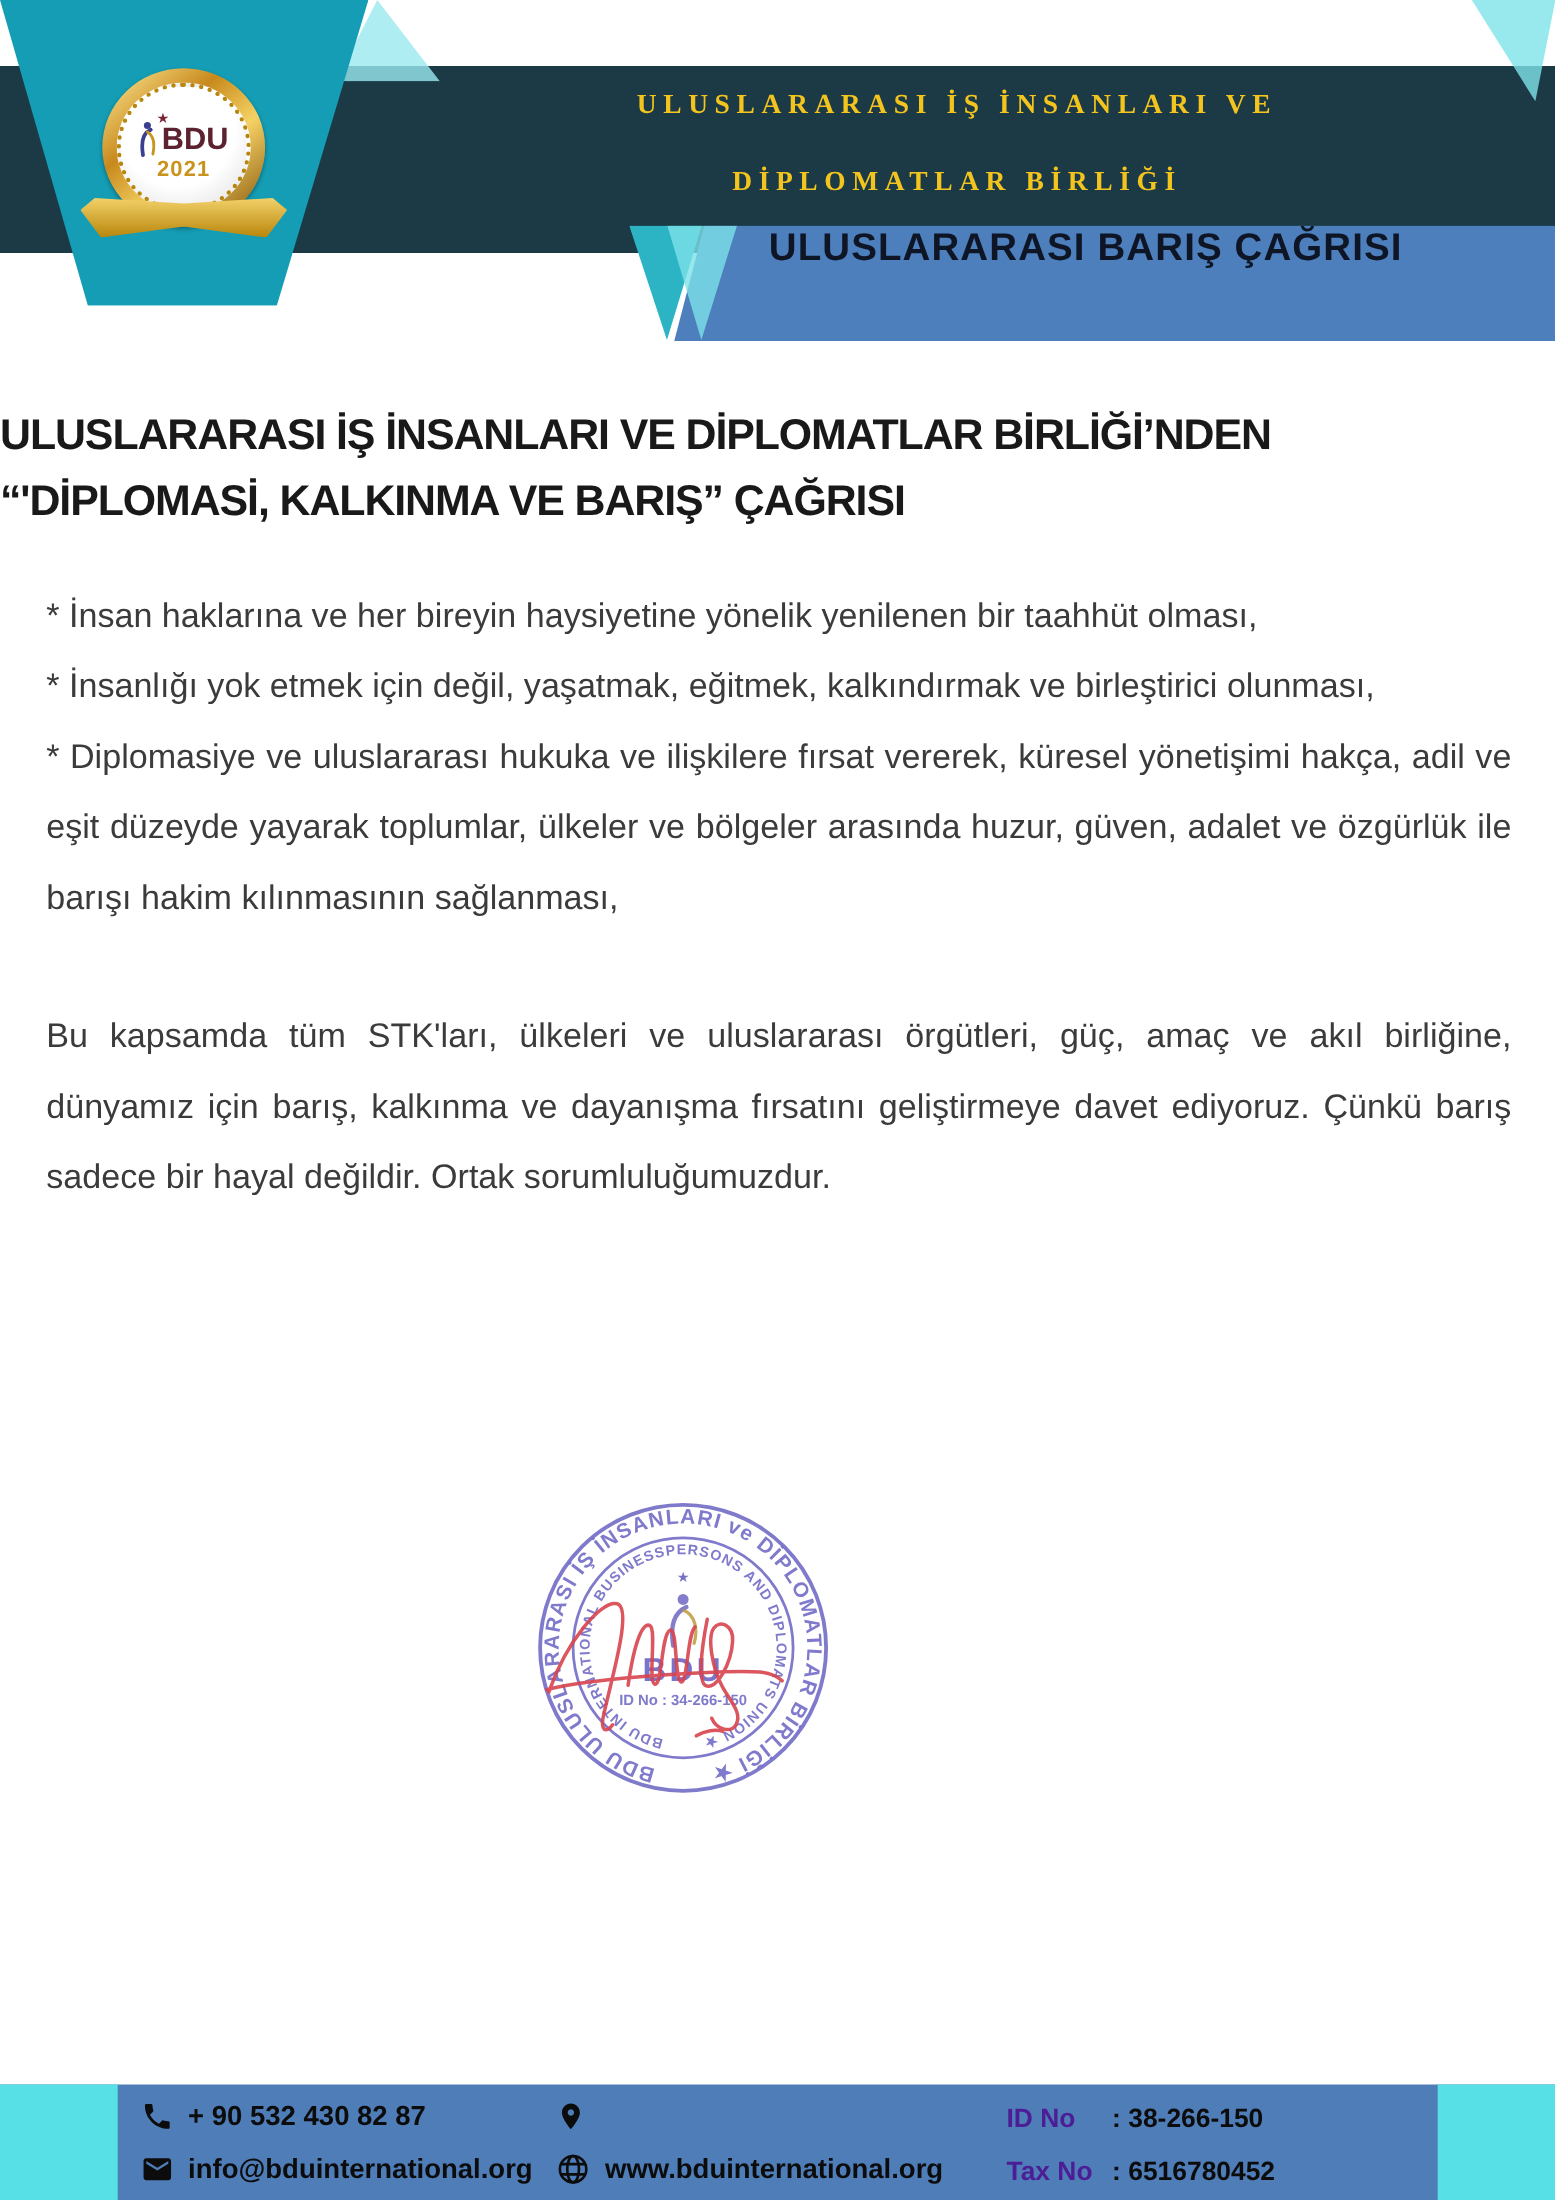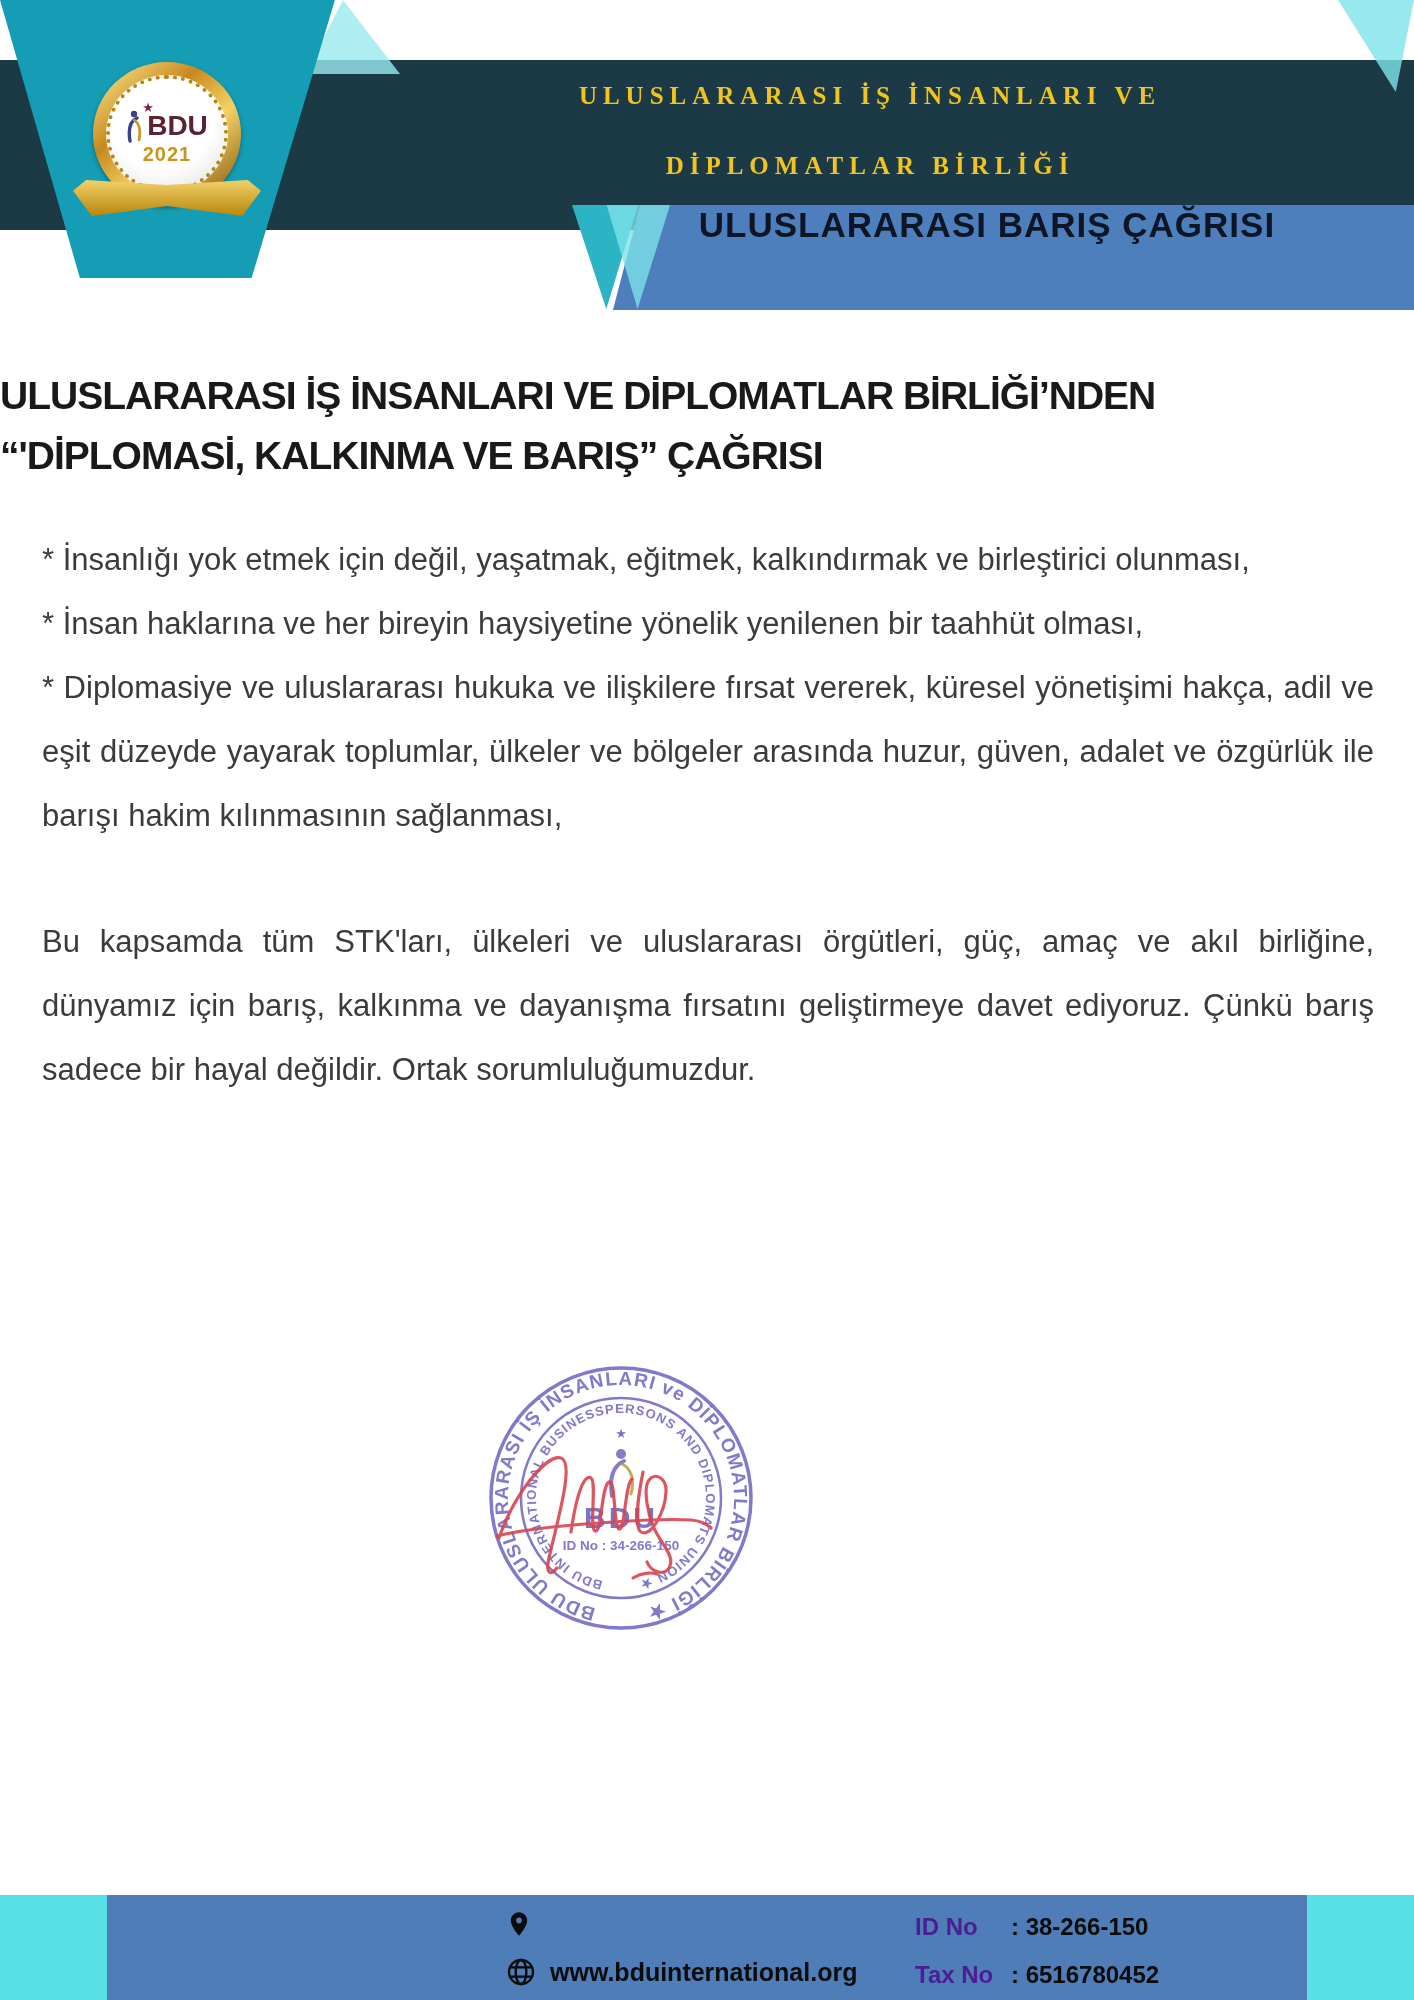--- a/index.html
+++ b/index.html
@@ -107,22 +107,22 @@
       <div class="medal-ribbon"></div>
     </div>
   </div>
 
   <div class="doc-title">
     <div>ULUSLARARASI İŞ İNSANLARI VE DİPLOMATLAR BİRLİĞİ’NDEN</div>
     <div>“'DİPLOMASİ, KALKINMA VE BARIŞ” ÇAĞRISI</div>
   </div>
 
   <div class="doc-body">
+    <p>* İnsan haklarına ve her bireyin haysiyetine yönelik yenilenen bir taahhüt olması,</p>
     <p>* İnsanlığı yok etmek için değil, yaşatmak, eğitmek, kalkındırmak ve birleştirici olunması,</p>
-    <p>* İnsan haklarına ve her bireyin haysiyetine yönelik yenilenen bir taahhüt olması,</p>
     <p>* Diplomasiye ve uluslararası hukuka ve ilişkilere fırsat vererek, küresel yönetişimi hakça, adil ve eşit düzeyde yayarak toplumlar, ülkeler ve bölgeler arasında huzur, güven, adalet ve özgürlük ile barışı hakim kılınmasının sağlanması,</p>
     <p class="gap">Bu kapsamda tüm STK'ları, ülkeleri ve uluslararası örgütleri, güç, amaç ve akıl birliğine, dünyamız için barış, kalkınma ve dayanışma fırsatını geliştirmeye davet ediyoruz. Çünkü barış sadece bir hayal değildir. Ortak sorumluluğumuzdur.</p>
   </div>
 
   <div class="stamp">
     <svg width="272" height="272" viewBox="0 0 272 272">
       <defs>
         <path id="oc" d="M136 249 A113 113 0 0 1 23 136 A113 113 0 0 1 136 23 A113 113 0 0 1 249 136 A113 113 0 0 1 136 249"></path>
         <path id="ic" d="M136 221 A85 85 0 0 1 51 136 A85 85 0 0 1 136 51 A85 85 0 0 1 221 136 A85 85 0 0 1 136 221"></path>
       </defs>
@@ -153,20 +153,34 @@
         <path d="M12 174 C60 162 180 156 206 158 C216 159 222 162 226 166"></path>
         <path d="M148 216 C156 211 166 210 172 212"></path>
       </g>
     </svg>
   </div>
 
   <div class="footer"></div>
   <div class="footer-teal-left"></div>
   <div class="footer-teal-right"></div>
 
+  <div class="f-col f-col-contact">
+    <div class="f-row">
+      <svg width="30" height="30" viewBox="0 0 24 24">
+        <path fill="#0c0c0c" d="M6.62 10.79c1.44 2.83 3.76 5.14 6.59 6.59l2.2-2.2c.27-.27.67-.36 1.02-.24 1.12.37 2.33.57 3.57.57.55 0 1 .45 1 1V20c0 .55-.45 1-1 1-9.39 0-17-7.61-17-17 0-.55.45-1 1-1h3.5c.55 0 1 .45 1 1 0 1.25.2 2.45.57 3.57.11.35.03.74-.25 1.02l-2.2 2.2z"></path>
+      </svg>
+      <span class="f-text">+ 90 532 430 82 87</span>
+    </div>
+    <div class="f-row">
+      <svg width="30" height="30" viewBox="0 0 24 24">
+        <path fill="#0c0c0c" d="M20 4H4c-1.1 0-2 .9-2 2v12c0 1.1.9 2 2 2h16c1.1 0 2-.9 2-2V6c0-1.1-.9-2-2-2zm0 4l-8 5-8-5V6l8 5 8-5v2z"></path>
+      </svg>
+      <span class="f-text">info@bduinternational.org</span>
+    </div>
+  </div>
 
   <div class="f-col f-col-address">
     <div class="f-row">
       <svg width="28" height="34" viewBox="0 0 24 24">
         <path fill="#0c0c0c" d="M12 2C8.13 2 5 5.13 5 9c0 5.25 7 13 7 13s7-7.75 7-13c0-3.87-3.13-7-7-7zm0 9.5c-1.38 0-2.5-1.12-2.5-2.5s1.12-2.5 2.5-2.5 2.5 1.12 2.5 2.5-1.12 2.5-2.5 2.5z"></path>
       </svg>
     </div>
     <div class="f-row">
       <svg width="32" height="32" viewBox="0 0 24 24" fill="none" stroke="#0c0c0c" stroke-width="1.8">
         <circle cx="12" cy="12" r="9"></circle>

